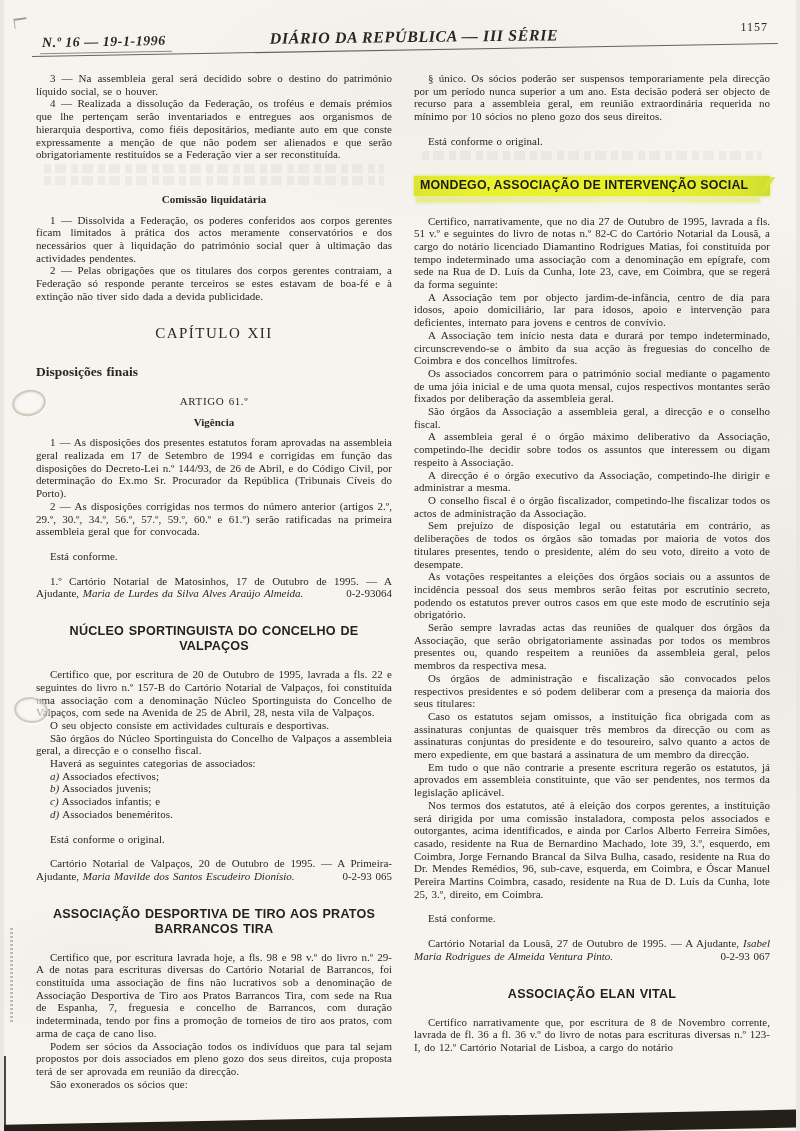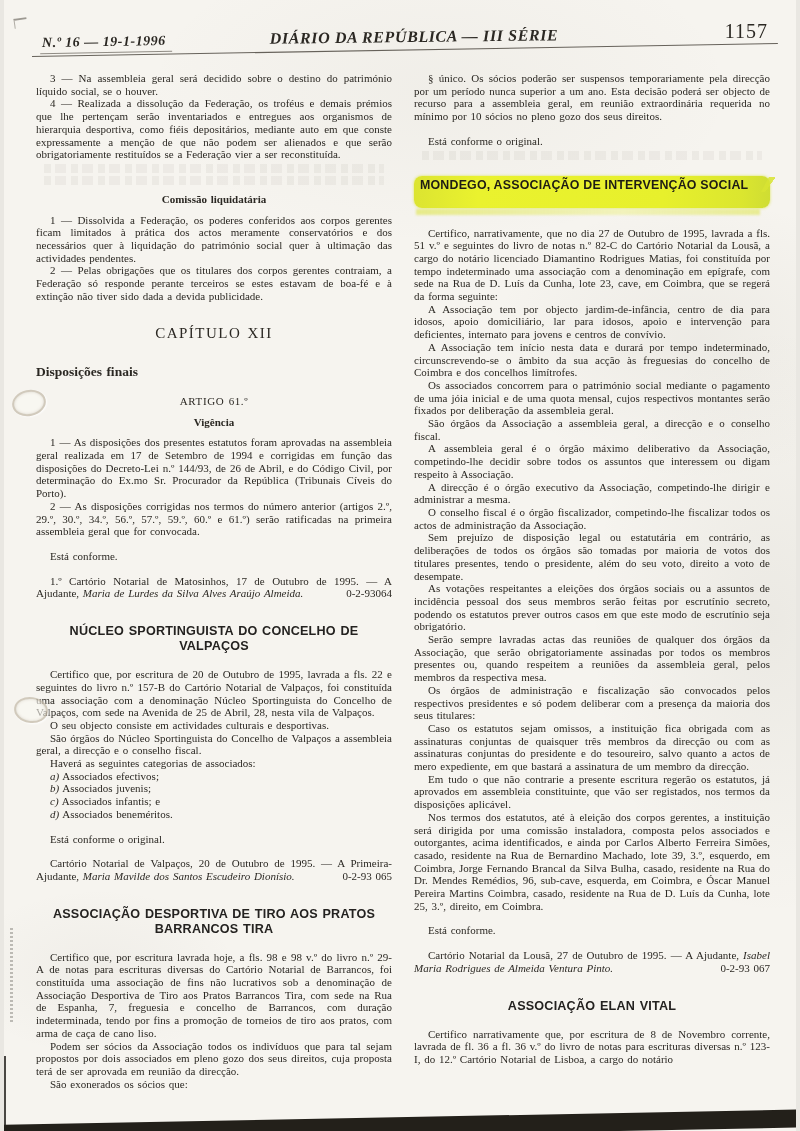--- a/index.html
+++ b/index.html
@@ -26,21 +26,21 @@
     border-bottom:1px solid rgba(60,55,45,.55);
     padding:0 6px 2px 2px;
   }
   .hdr-title{
     position:absolute;left:230px;top:28px;width:360px;text-align:center;
     font-style:italic;font-weight:bold;font-size:16px;letter-spacing:.6px;
     transform:rotate(-.7deg);
   }
   .hdr-page{
     position:absolute;right:28px;top:20px;
-    font-size:20px;letter-spacing:1px;
+    font-size:12px;letter-spacing:1px;
   }
   .hdr-rule{
     position:absolute;left:28px;top:56px;width:746px;height:0;
     border-top:1.4px solid rgba(55,50,42,.75);
     transform:rotate(-1deg);
     transform-origin:left center;
   }
   
   .cols{display:flex;gap:22px;padding:6px 26px 0 32px;}
   .col{width:360px;}
@@ -59,24 +59,23 @@
   }
   .notary{position:relative;}
   .notary .nm{font-style:italic;}
   .notary .ref{position:absolute;right:0;bottom:0;font-style:normal;}
   
   .hl-wrap{position:relative;margin-top:16px;margin-bottom:12px;}
   .hl{
     position:relative;
     font-family:"Liberation Sans", sans-serif;
     font-weight:bold;font-size:12.4px;letter-spacing:.2px;line-height:17px;
-    text-align:left;padding:1px 4px 14px 6px;color:#1e1c14;
+    text-align:left;padding:1px 4px 2px 6px;color:#1e1c14;
     background:linear-gradient(90deg,#dce431 0%,#eaf22e 18%,#e7f02c 70%,#dbe62f 92%,#cfdd33 100%);
     box-shadow:0 0 3px rgba(214,226,40,.8);
-    border-radius:8px;
   }
   .hl::after{ 
     content:"";position:absolute;right:-9px;top:1px;width:14px;height:15px;
     background:linear-gradient(100deg,#d8e432 40%,transparent 41%);
     transform:skewX(-28deg);
     opacity:.85;
   }
   .hl-smudge{
     height:6px;margin:1px 10px 0 2px;
     background:linear-gradient(90deg,rgba(220,228,60,.55),rgba(230,238,70,.3) 60%,rgba(220,228,60,.5));
@@ -194,21 +193,21 @@
       <p class="ind">Os associados concorrem para o património social mediante o pagamento de uma jóia inicial e de uma quota mensal, cujos respectivos montantes serão fixados por deliberação da assembleia geral.</p>
       <p class="ind">São órgãos da Associação a assembleia geral, a direcção e o conselho fiscal.</p>
       <p class="ind">A assembleia geral é o órgão máximo deliberativo da Associação, competindo-lhe decidir sobre todos os assuntos que interessem ou digam respeito à Associação.</p>
       <p class="ind">A direcção é o órgão executivo da Associação, competindo-lhe dirigir e administrar a mesma.</p>
       <p class="ind">O conselho fiscal é o órgão fiscalizador, competindo-lhe fiscalizar todos os actos de administração da Associação.</p>
       <p class="ind">Sem prejuízo de disposição legal ou estatutária em contrário, as deliberações de todos os órgãos são tomadas por maioria de votos dos titulares presentes, tendo o presidente, além do seu voto, direito a voto de desempate.</p>
       <p class="ind">As votações respeitantes a eleições dos órgãos sociais ou a assuntos de incidência pessoal dos seus membros serão feitas por escrutínio secreto, podendo os estatutos prever outros casos em que este modo de escrutínio seja obrigatório.</p>
       <p class="ind">Serão sempre lavradas actas das reuniões de qualquer dos órgãos da Associação, que serão obrigatoriamente assinadas por todos os membros presentes ou, quando respeitem a reuniões da assembleia geral, pelos membros da respectiva mesa.</p>
       <p class="ind">Os órgãos de administração e fiscalização são convocados pelos respectivos presidentes e só podem deliberar com a presença da maioria dos seus titulares:</p>
       <p class="ind">Caso os estatutos sejam omissos, a instituição fica obrigada com as assinaturas conjuntas de quaisquer três membros da direcção ou com as assinaturas conjuntas do presidente e do tesoureiro, salvo quanto a actos de mero expediente, em que bastará a assinatura de um membro da direcção.</p>
-      <p class="ind">Em tudo o que não contrarie a presente escritura regerão os estatutos, já aprovados em assembleia constituinte, que vão ser registados, nos termos da disposições aplicável.</p>
+      <p class="ind">Em tudo o que não contrarie a presente escritura regerão os estatutos, já aprovados em assembleia constituinte, que vão ser pendentes, nos termos da legislação aplicável.</p>
       <p class="ind">Nos termos dos estatutos, até à eleição dos corpos gerentes, a instituição será dirigida por uma comissão instaladora, composta pelos associados e outorgantes, acima identificados, e ainda por Carlos Alberto Ferreira Simões, casado, residente na Rua de Bernardino Machado, lote 39, 3.º, esquerdo, em Coimbra, Jorge Fernando Brancal da Silva Bulha, casado, residente na Rua do Dr. Mendes Remédios, 96, sub-cave, esquerda, em Coimbra, e Óscar Manuel Pereira Martins Coimbra, casado, residente na Rua de D. Luís da Cunha, lote 25, 3.º, direito, em Coimbra.</p>
       <p class="ind gap-m">Está conforme.</p>
       <p class="ind notary gap-m">
         <span>Cartório Notarial da Lousã, 27 de Outubro de 1995. — A Ajudante, </span><span class="nm">Isabel Maria Rodrigues de Almeida Ventura Pinto.</span>
         <span class="ref">0-2-93 067</span>
       </p>
 
       <p class="h-sans">ASSOCIAÇÃO ELAN VITAL</p>
       <p class="ind">Certifico narrativamente que, por escritura de 8 de Novembro corrente, lavrada de fl. 36 a fl. 36 v.º do livro de notas para escrituras diversas n.º 123-I, do 12.º Cartório Notarial de Lisboa, a cargo do notário</p>
     </div>

